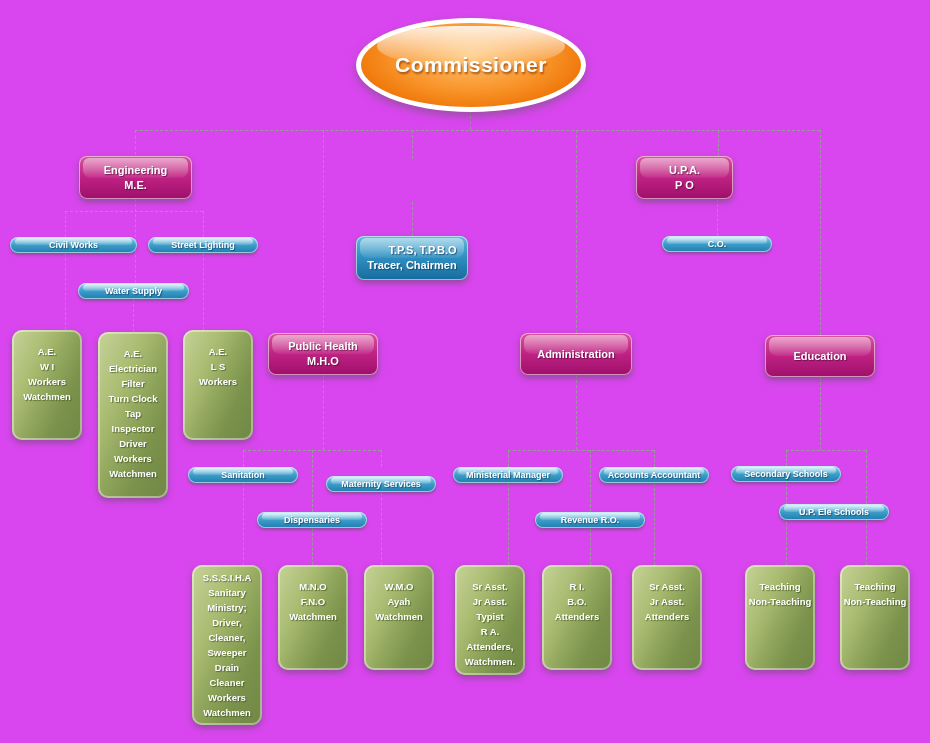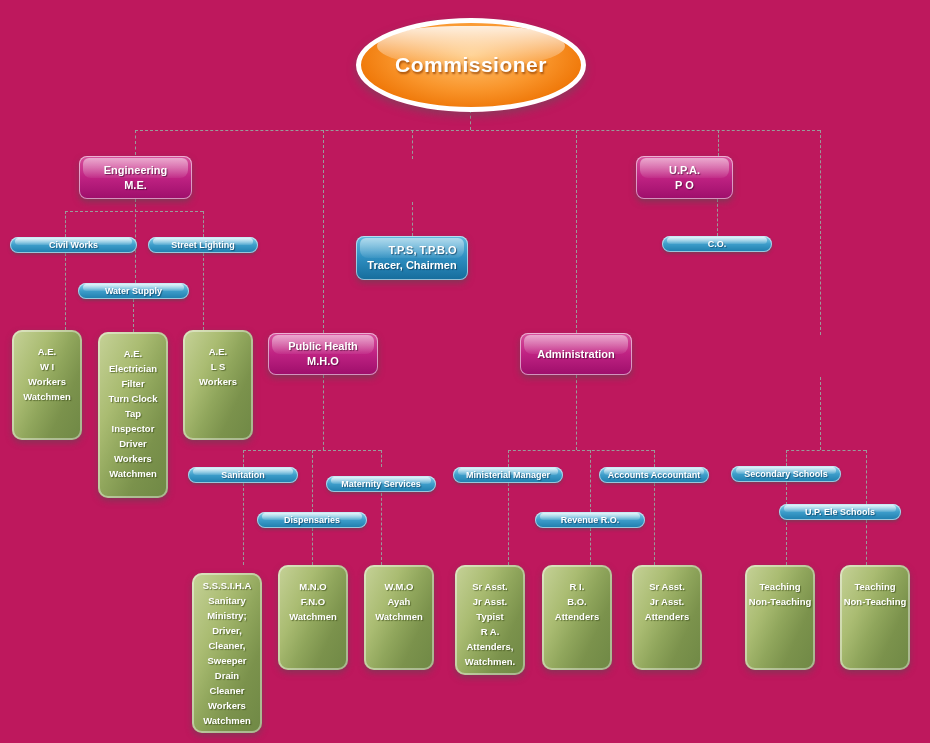--- a/index.html
+++ b/index.html
@@ -1,18 +1,18 @@
 <!DOCTYPE html>
 <html><head>
 <meta charset="utf-8">
 <style>
   * { margin:0; padding:0; box-sizing:border-box; }
   html,body { background:#ffffff; }
   body { font-family:"Liberation Sans","DejaVu Sans",sans-serif; }
-  #canvas { position:relative; width:930px; height:743px; background:#be185d; overflow:hidden; }
+  #canvas { position:relative; width:930px; height:743px; background:#d946ef; overflow:hidden; }
 
   
   .hline,.vline { position:absolute; z-index:0; }
   .hline { height:0; border-top:1px dashed #9a9a9a; }
   .vline { width:0; border-left:1px dashed #9a9a9a; }
 
   
   .node { position:absolute; z-index:1; display:flex; align-items:center; justify-content:center;
           text-align:center; color:#fff; font-weight:bold; }
   .label { position:relative; z-index:2; white-space:pre-line; }
@@ -46,21 +46,21 @@
     text-shadow:1px 1px 1px rgba(0,40,70,0.55); }
   .pill::after { content:""; position:absolute; left:5px; right:5px; top:1px; height:7px; border-radius:7px;
     background:linear-gradient(rgba(255,255,255,0.75), rgba(255,255,255,0.1)); }
 
   
   .green { border-radius:10px; font-size:9.5px; align-items:flex-start; padding-top:14px;
     background:linear-gradient(115deg,#c6d298 0%,#aabc72 32%,#90a65c 52%,#7b924c 72%,#6f8845 100%);
     box-shadow:0 3px 6px rgba(80,80,80,0.5), inset 0 0 0 2px rgba(255,255,255,0.4);
     text-shadow:1px 1px 1px rgba(40,55,10,0.55); }
   .green .label { line-height:15px; }
-  .green.dense { padding-top:5px;margin-top:8px; }
+  .green.dense { padding-top:5px; }
 </style>
 </head>
 <body>
 
 <div id="canvas">
 
   <div class="vline" style="left:470px;top:110px;height:20px"></div>
   <div class="hline" style="top:130px;left:135px;width:685px"></div>
   <div class="vline" style="left:135px;top:130px;height:25px"></div>
   <div class="vline" style="left:412px;top:130px;height:29px"></div>
@@ -117,20 +117,23 @@
     <span class="label">U.P.A.
 P O</span>
   </div>
   <div class="node magenta" style="left:268px;top:333px;width:110px;height:42px">
     <span class="label">Public Health
 M.H.O</span>
   </div>
   <div class="node magenta" style="left:520px;top:333px;width:112px;height:42px">
     <span class="label">Administration</span>
   </div>
+  <div class="node magenta" style="left:765px;top:335px;width:110px;height:42px">
+    <span class="label">Education</span>
+  </div>
 
   <div class="node blue-box" style="left:356px;top:236px;width:112px;height:44px">
     <span class="label">T.P.S, T.P.B.O
 Tracer, Chairmen</span>
   </div>
 
   <div class="node pill" style="left:10px;top:237px;width:127px">
     <span class="label">Civil Works</span>
   </div>
   <div class="node pill" style="left:148px;top:237px;width:110px">
@@ -156,21 +159,21 @@
   </div>
   <div class="node pill" style="left:599px;top:467px;width:110px">
     <span class="label">Accounts Accountant</span>
   </div>
   <div class="node pill" style="left:535px;top:512px;width:110px">
     <span class="label">Revenue R.O.</span>
   </div>
   <div class="node pill" style="left:731px;top:466px;width:110px">
     <span class="label">Secondary Schools</span>
   </div>
-  <div class="node pill" style="left:779px;top:504px;width:122px">
+  <div class="node pill" style="left:779px;top:504px;width:110px">
     <span class="label">U.P. Ele Schools</span>
   </div>
 
   <div class="node green" style="left:12px;top:330px;width:70px;height:110px">
     <span class="label">A.E.
 W I
 Workers
 Watchmen</span>
   </div>
   <div class="node green" style="left:98px;top:332px;width:70px;height:166px">

